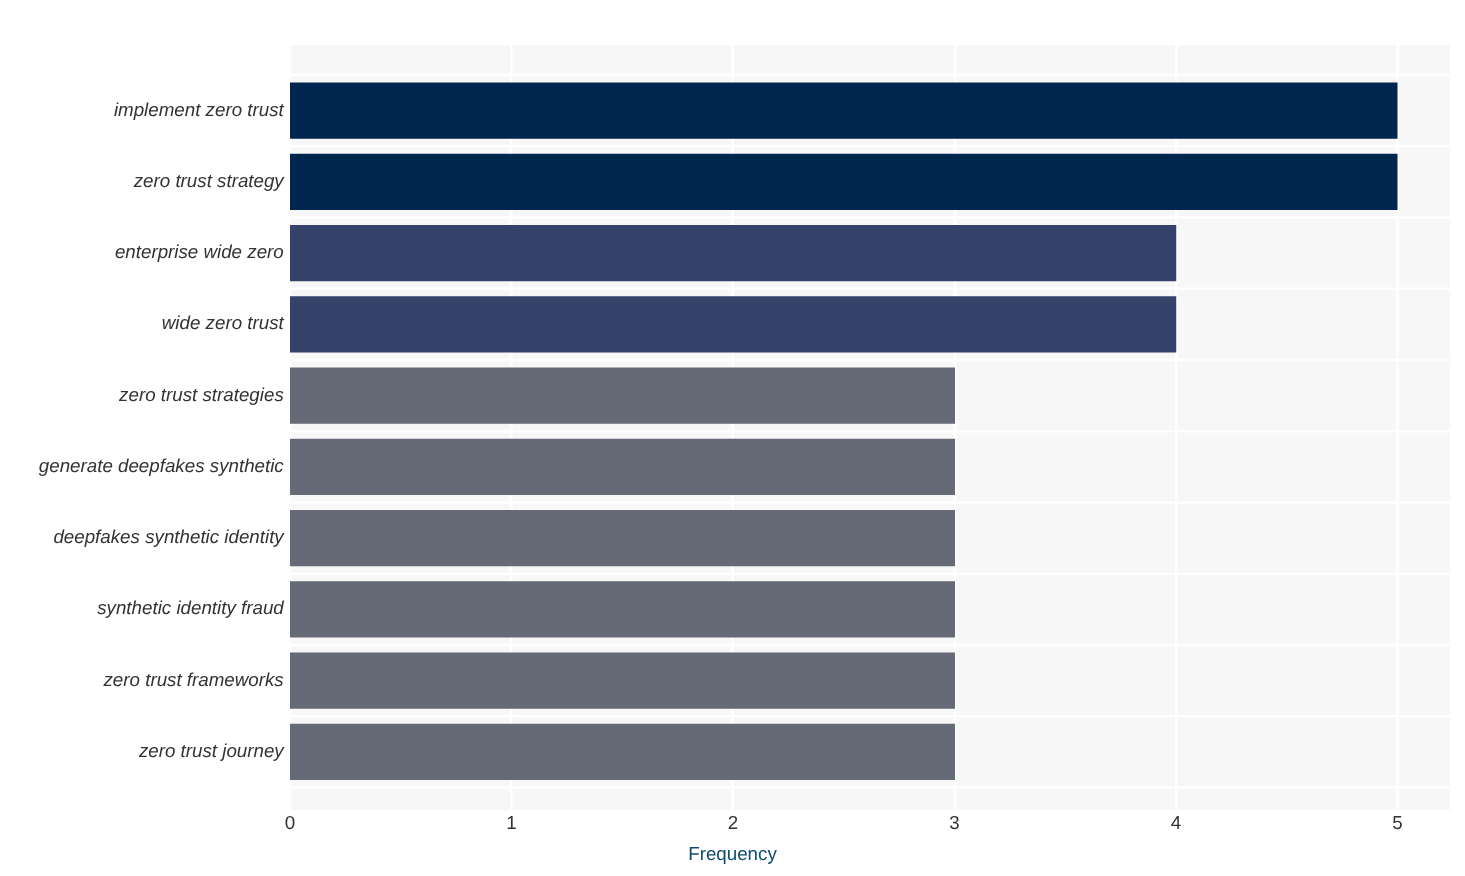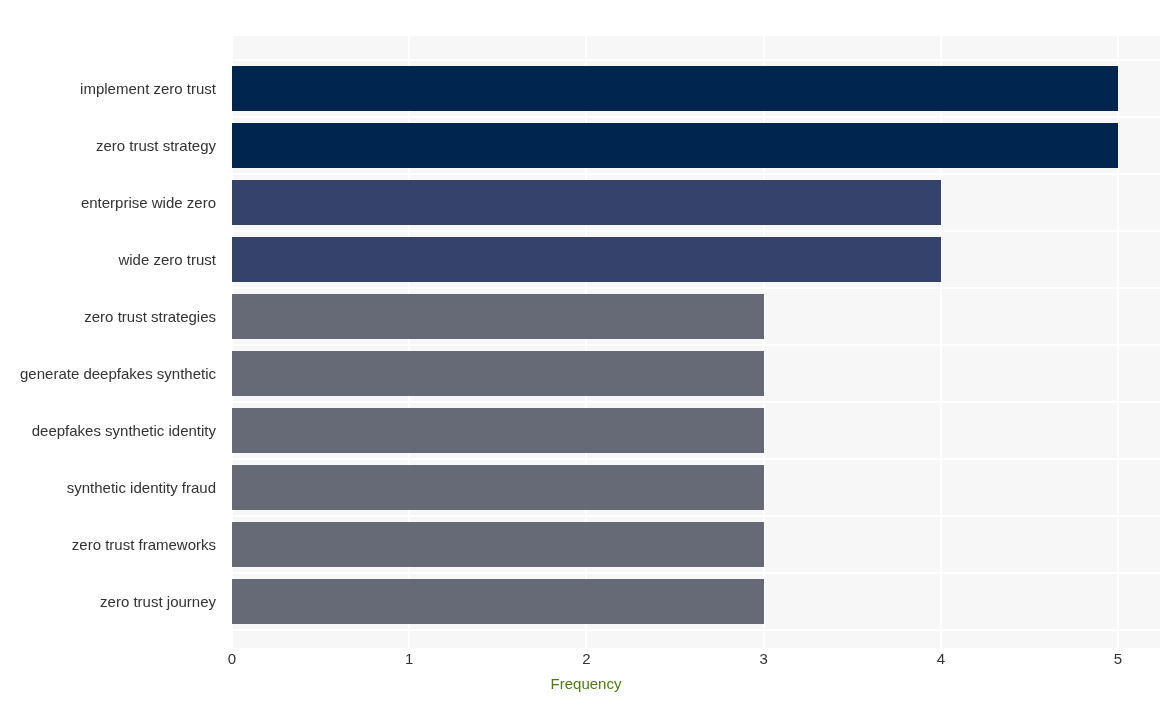--- a/index.html
+++ b/index.html
@@ -73,24 +73,25 @@
 
   .bar {
     position: absolute;
     left: 0;
     height: 45px;
   }
 
   
   .ylabels-layer {
     position: absolute;
-    left: 0;
+    left: 11px;
     top: 36px;
     width: 224px;
     height: 612px;
+    font-style: italic;
   }
 
   .y-tick-label {
     position: absolute;
     right: 8px;
     width: 224px;
     text-align: right;
     font-size: 15px;
     color: #333333;
     white-space: nowrap;
@@ -115,21 +116,21 @@
     white-space: nowrap;
   }
 
   .x-axis-title {
     position: absolute;
     left: 0;
     top: 675px;
     width: 1172px;
     text-align: center;
     font-size: 15px;
-    color: #4d7c0f;
+    color: #0c4a6e;
     white-space: nowrap;
   }
 </style>
 </head>
 <body>
 
 <div id="chart-root">
 
 
   <div class="plot-area">

